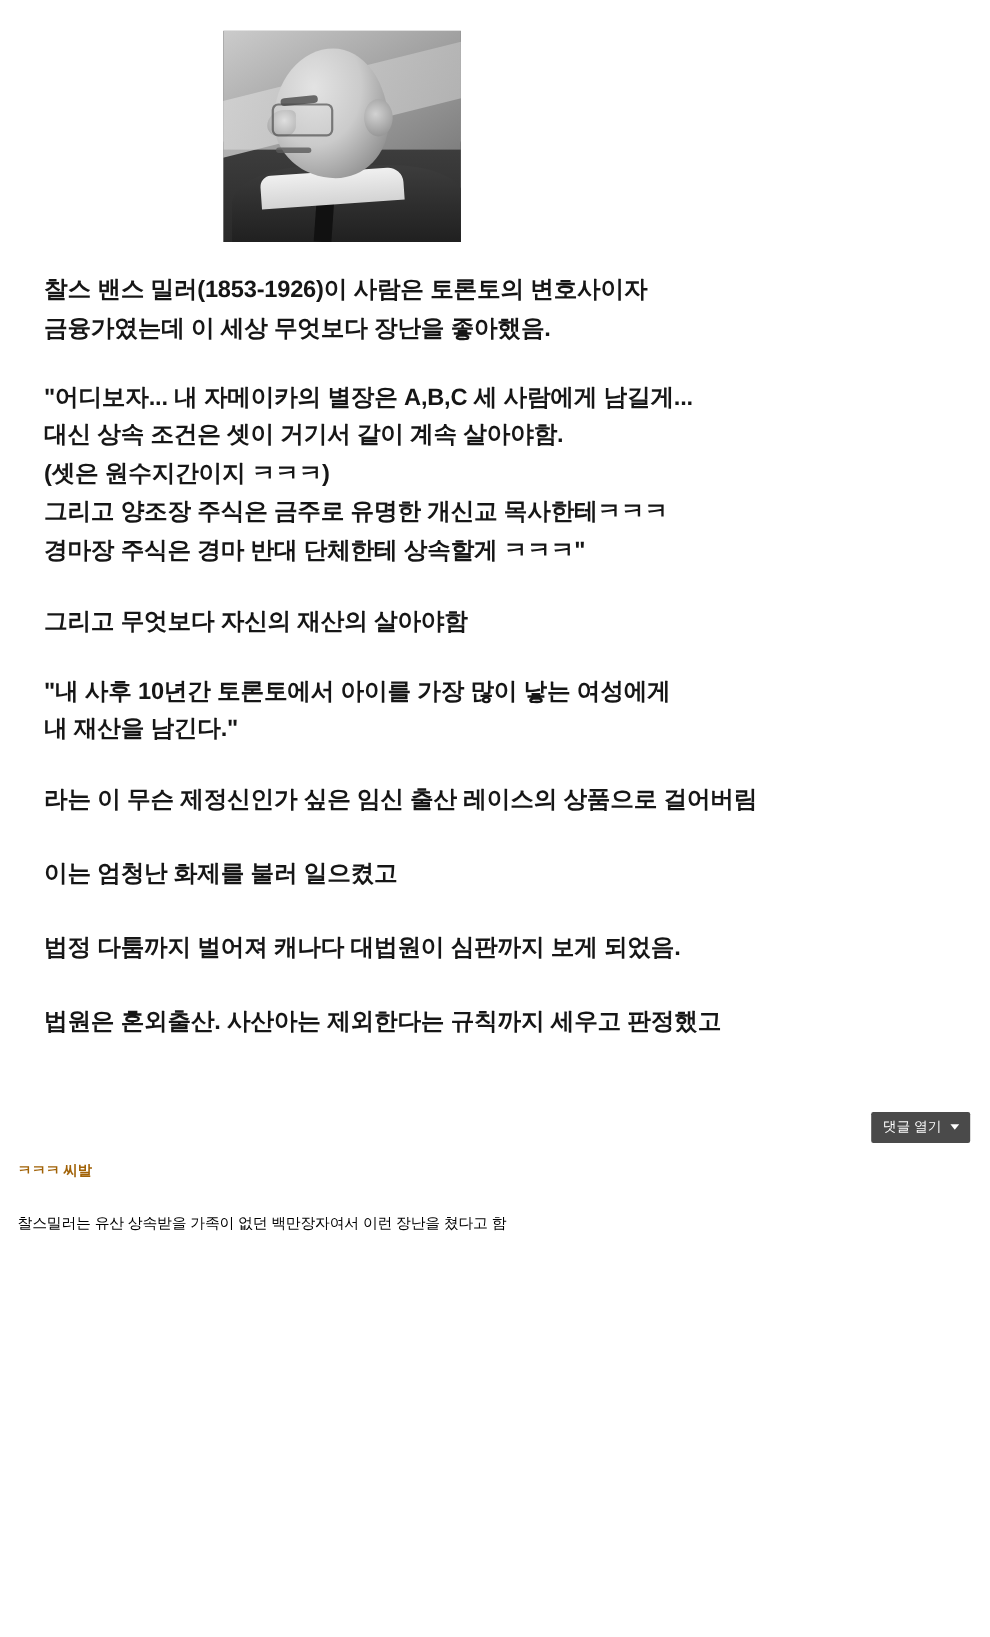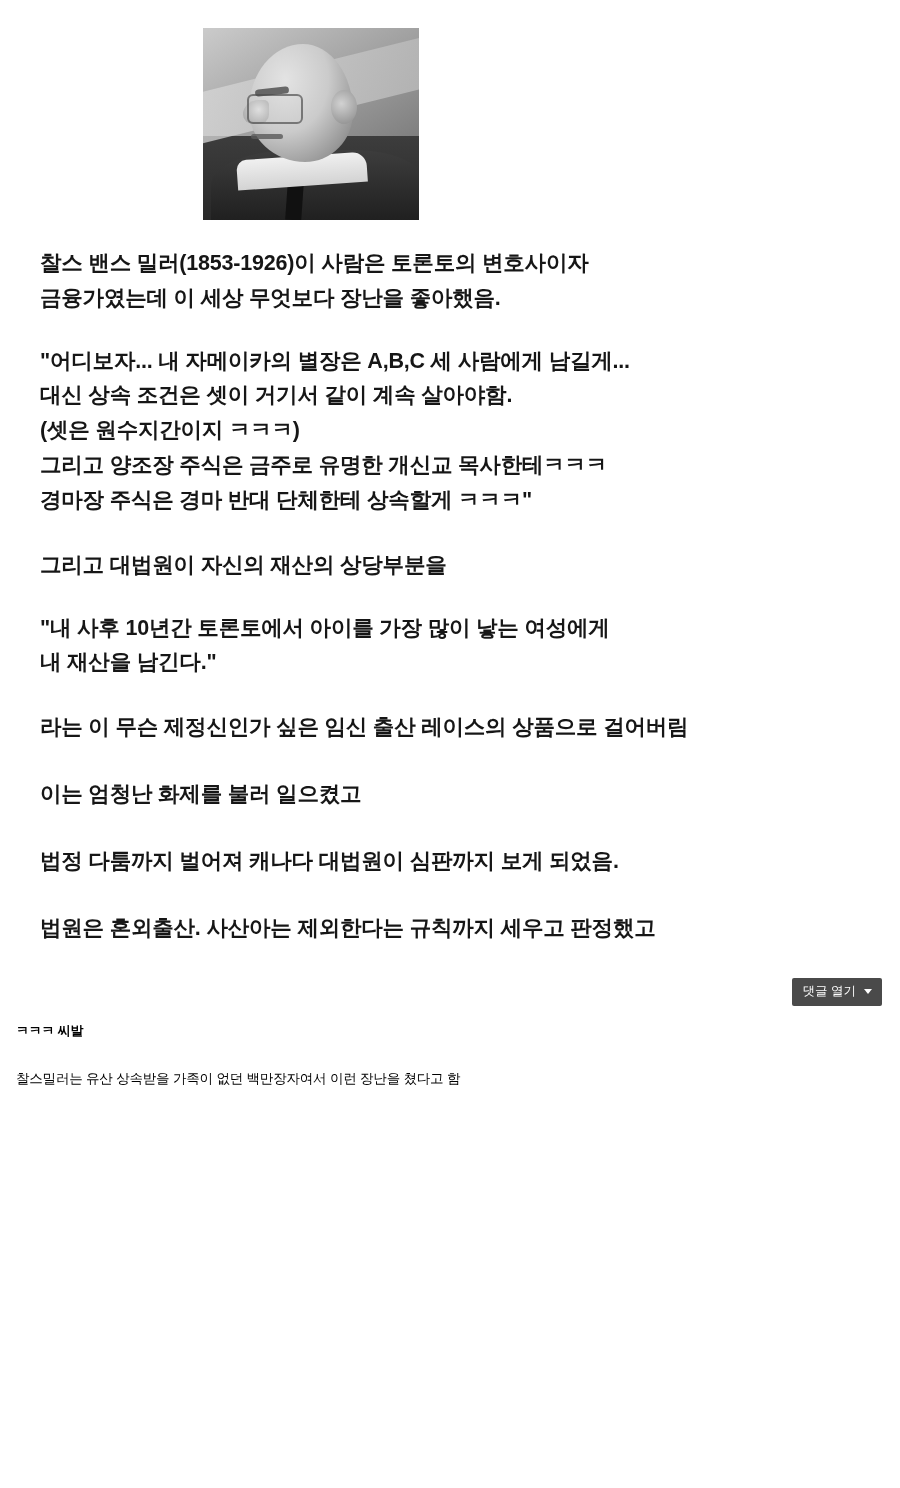--- a/index.html
+++ b/index.html
@@ -170,35 +170,36 @@
     color: #ffffff;
     font-size: 12.5px;
     padding: 5px 10px 6px 11px;
     border-radius: 2px;
     display: inline-flex;
     align-items: center;
     gap: 8px;
     border: none;
     cursor: pointer;
     font-family: "Liberation Sans", sans-serif;
+    margin-top: 33px;
   }
   .caret {
     width: 0;
     height: 0;
     border-left: 4px solid transparent;
     border-right: 4px solid transparent;
     border-top: 5px solid #ffffff;
     display: inline-block;
   }
   .footer {
     padding: 16px 0 0 10px;
   }
   .footer-line {
     font-size: 13px;
-    color: #000000;
+    color: #a16207;
     font-weight: 700;
     margin: 0 0 30px 6px;
     letter-spacing: -0.2px;
   }
   .footer-note {
     font-size: 13.5px;
     color: #000000;
     margin: 0 0 0 6px;
     letter-spacing: -0.2px;
   }
@@ -226,21 +227,21 @@
   </div>
 
   <div class="article">
     <p class="para">찰스 밴스 밀러(1853-1926)이 사람은 토론토의 변호사이자
 금융가였는데 이 세상 무엇보다 장난을 좋아했음.</p>
     <p class="para block">"어디보자... 내 자메이카의 별장은 A,B,C 세 사람에게 남길게...
 대신 상속 조건은 셋이 거기서 같이 계속 살아야함.
 (셋은 원수지간이지 ㅋㅋㅋ)
 그리고 양조장 주식은 금주로 유명한 개신교 목사한테ㅋㅋㅋ
 경마장 주식은 경마 반대 단체한테 상속할게 ㅋㅋㅋ"</p>
-    <p class="para">그리고 대법원이 자신의 재산의 상당부분을</p>
+    <p class="para">그리고 무엇보다 자신의 재산의 살아야함</p>
     <p class="para block">"내 사후 10년간 토론토에서 아이를 가장 많이 낳는 여성에게
 내 재산을 남긴다."</p>
     <p class="para block">라는 이 무슨 제정신인가 싶은 임신 출산 레이스의 상품으로 걸어버림</p>
     <p class="para tight">이는 엄청난 화제를 불러 일으켰고</p>
     <p class="para tight">법정 다툼까지 벌어져 캐나다 대법원이 심판까지 보게 되었음.</p>
     <p class="para tight">법원은 혼외출산. 사산아는 제외한다는 규칙까지 세우고 판정했고</p>
   </div>
 
   <div class="comment-bar">
     <button class="comment-btn">

